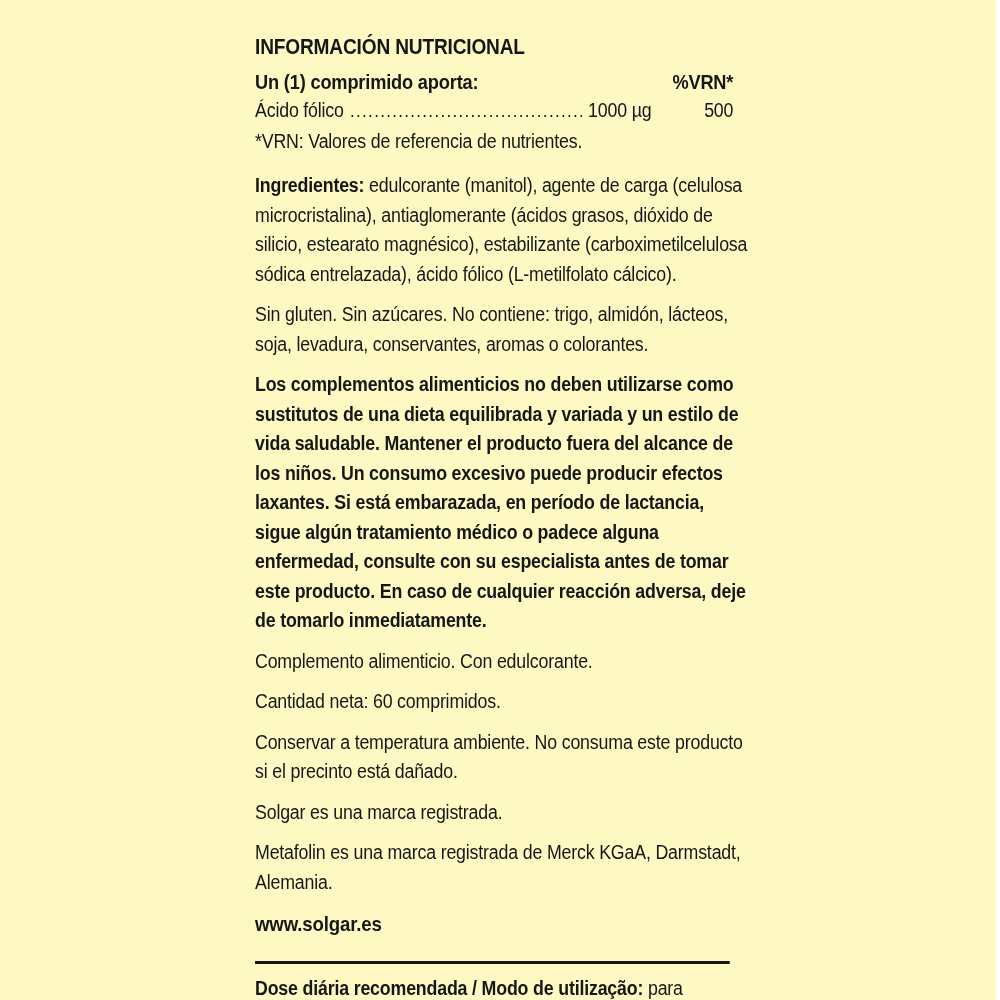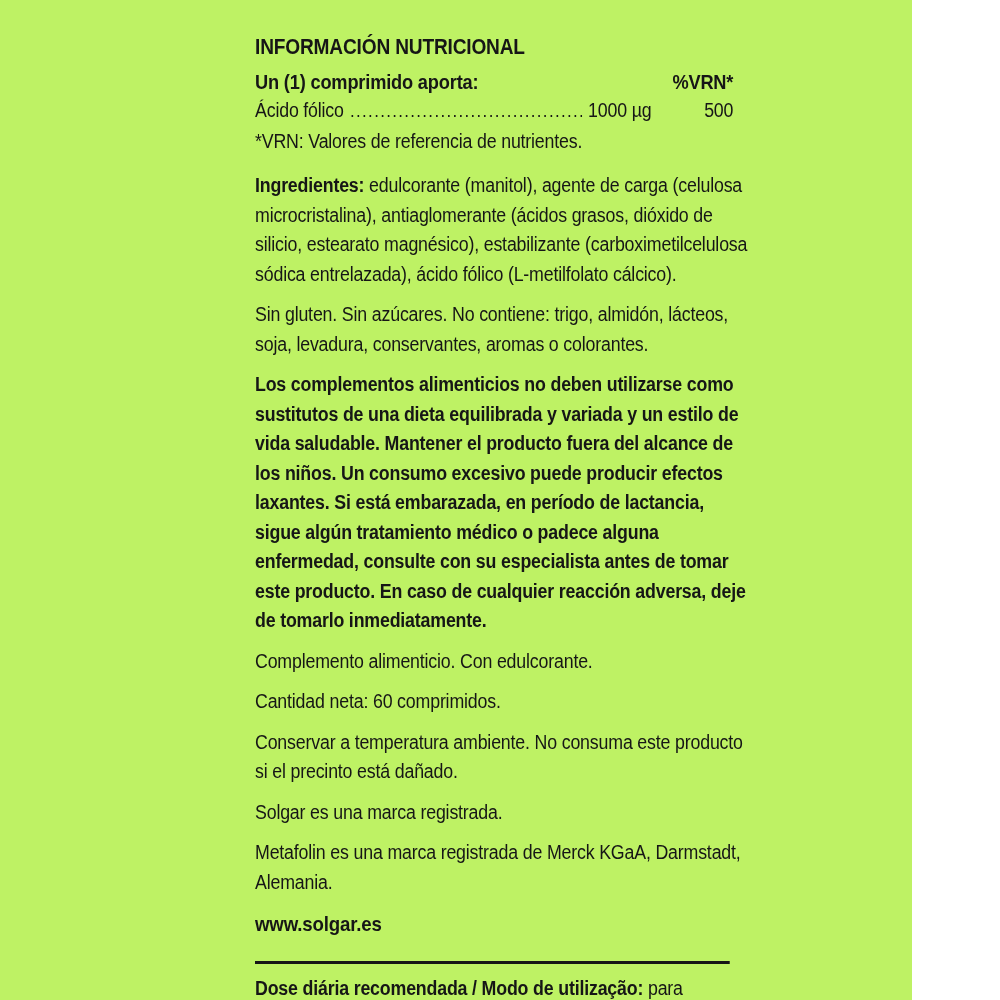--- a/index.html
+++ b/index.html
@@ -3,23 +3,23 @@
 <meta charset="utf-8">
 <style>
   html, body {
     margin: 0;
     padding: 0;
     background: #ffffff;
     font-family: "Liberation Sans", sans-serif;
   }
   .sheet {
     position: relative;
-    width: 912px;
+    width: 996px;
     height: 1000px;
-    background: #bef264;
+    background: #fef9c3;
     color: #161616;
     overflow: hidden;
   }
   
   .content {
     position: absolute;
     left: 255px;
     top: 34px;
     width: 554px;
     transform: scaleX(0.889);

